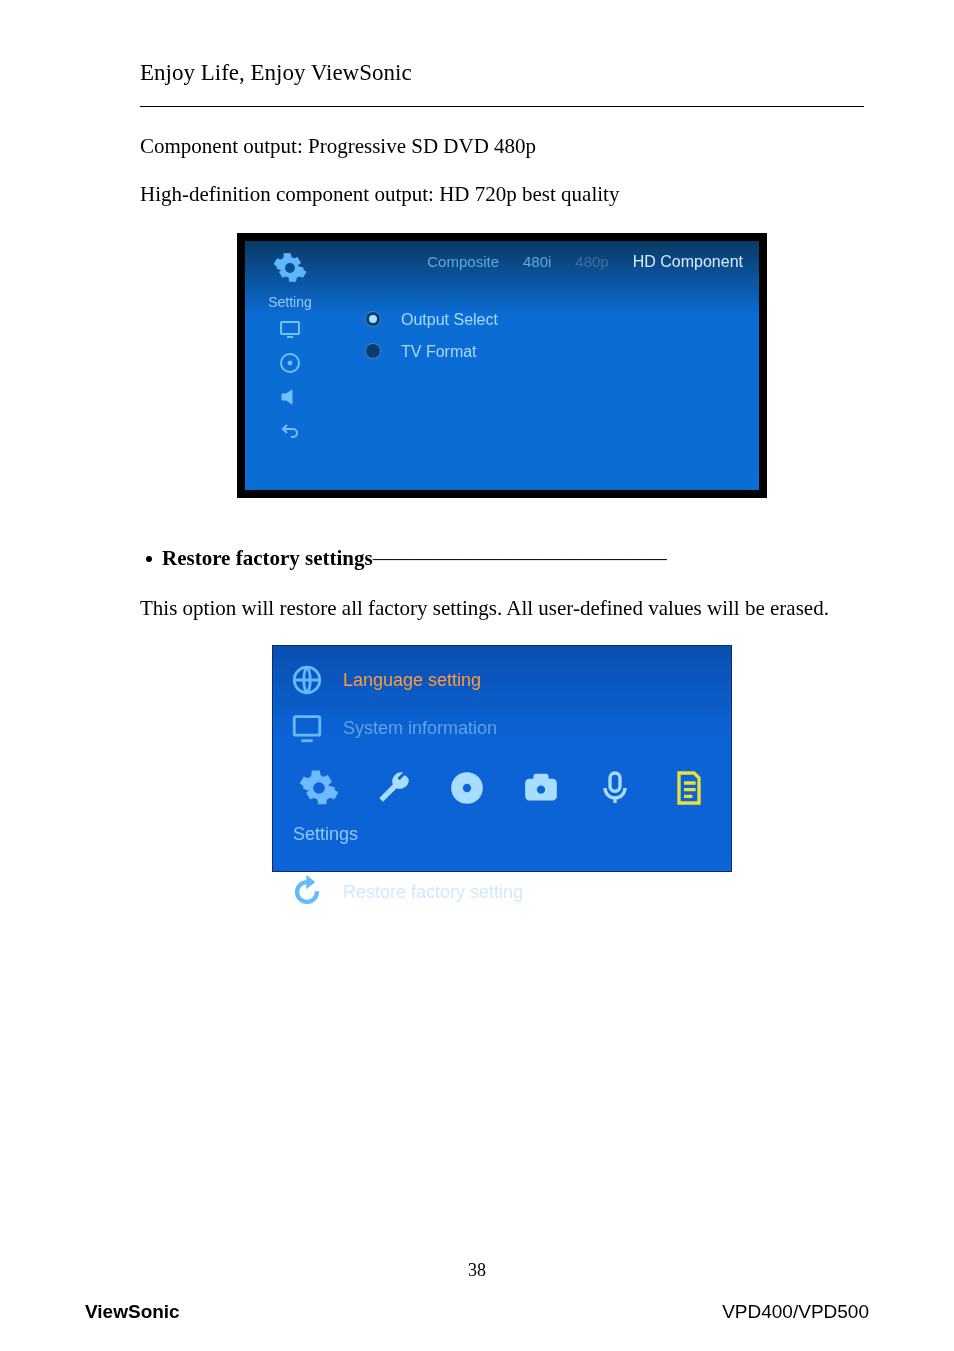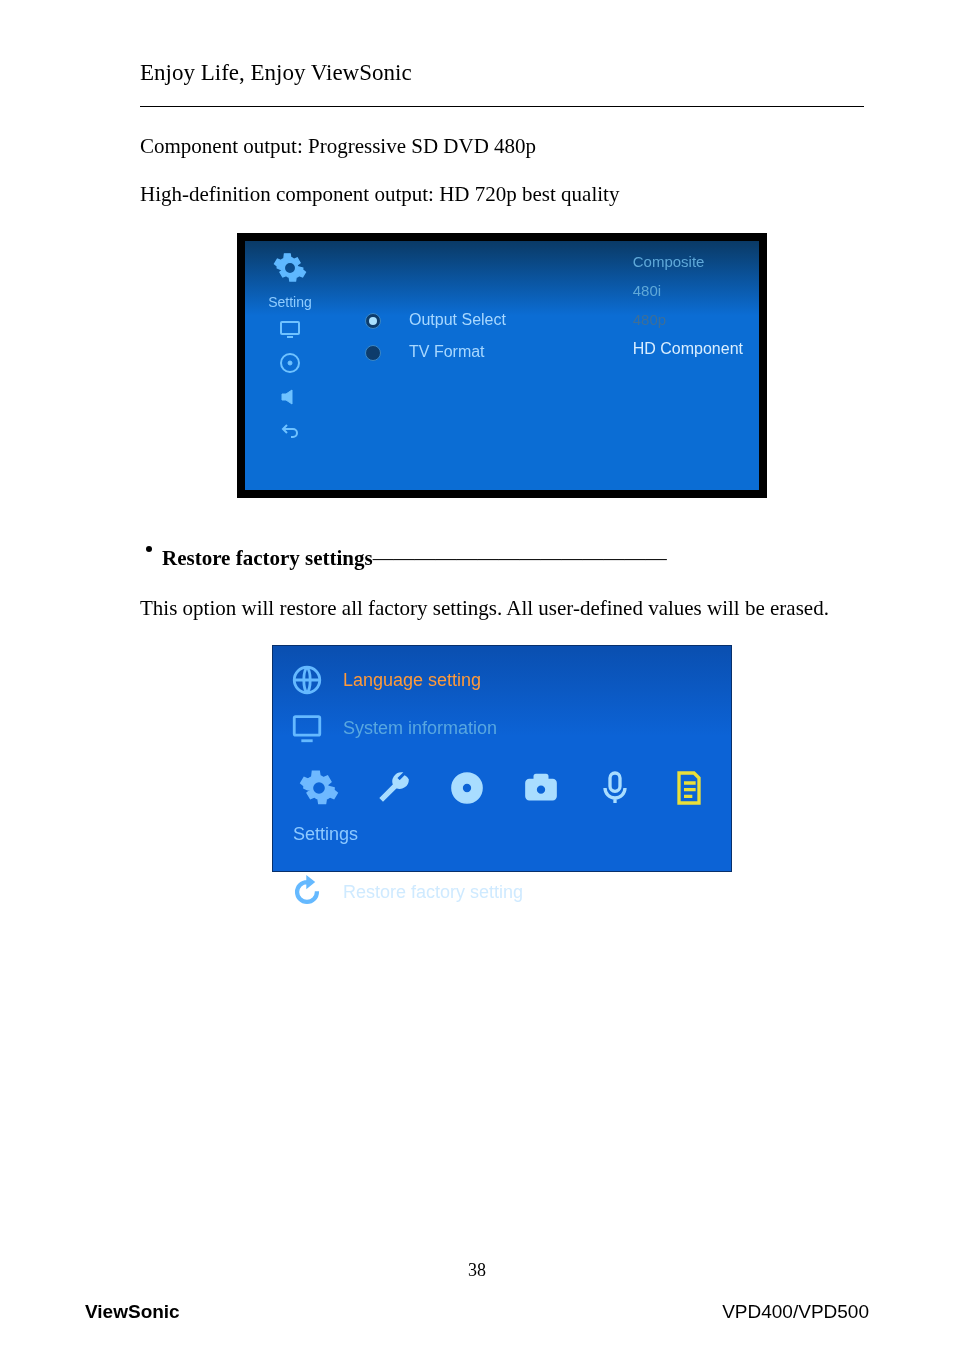--- a/index.html
+++ b/index.html
@@ -53,46 +53,46 @@
   .ss1-iconstack { display:flex; flex-direction:column; gap:4px; align-items:center; }
   .gear-svg { width: 34px; height: 34px; fill:#5fb8ff; stroke:#5fb8ff; }
   .ss1-setting-lbl { color:#8fccff; font-size:14px; margin-top:2px; }
   .mini-icon { width:30px; height:30px; display:flex; align-items:center; justify-content:center; color:#6fc2ff; font-size:22px; }
   .mini-icon svg { width:28px; height:24px; fill:#6fc2ff; stroke:#6fc2ff; }
 
   .ss1-mid {
     position: absolute;
     left: 120px; top: 70px;
   }
-  .ss1-row { display:flex; align-items:flex-end; gap:28px; margin-bottom:14px; }
+  .ss1-row { display:flex; align-items:flex-start; gap:20px; margin-bottom:14px; }
   .bullet {
     width:16px; height:16px; border-radius:50%;
     background:#0d3c6c; border:1px solid #3a88c8;
     display:inline-flex; align-items:center; justify-content:center;
   }
   .bullet.active::after {
     content:""; width:8px; height:8px; border-radius:50%; background:#a8e0ff;
   }
   .ss1-midlabel { color:#a8d8ff; font-size:16px; }
 
   .ss1-right {
     position: absolute;
     right: 16px; top: 12px;
     text-align:left;
-    display:flex; flex-direction:column; gap:12px;
+    display:flex; flex-direction:row; gap:24px;
   }
   .ss1-right .opt { color:#5fa8d8; font-size:15px; }
   .ss1-right .opt.dim { color:#3d6f99; }
   .ss1-right .opt.hd { color:#d9eeff; font-size:16px; }
 
   
   .bullet-heading {
     margin: 48px 0 16px 0;
     font-size: 21px;
-    display:flex; 
+    display:flex; align-items:center;
   }
   .bullet-heading .dot {
     width:6px; height:6px; background:#000; border-radius:50%;
     margin: 0 10px 0 6px;
     display:inline-block;
   }
   .bullet-heading .strong { font-weight:bold; }
 
   
   .screenshot2 {

